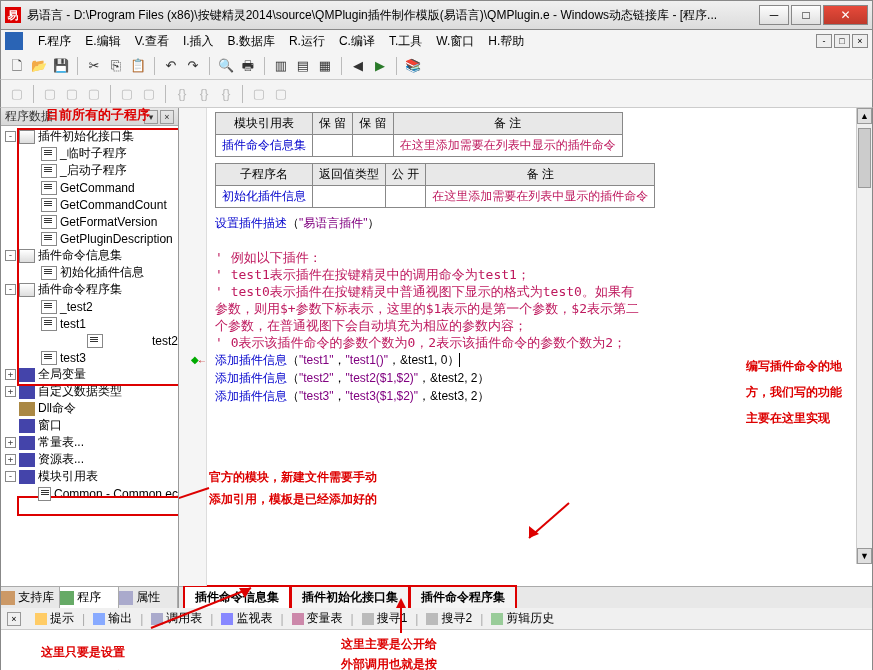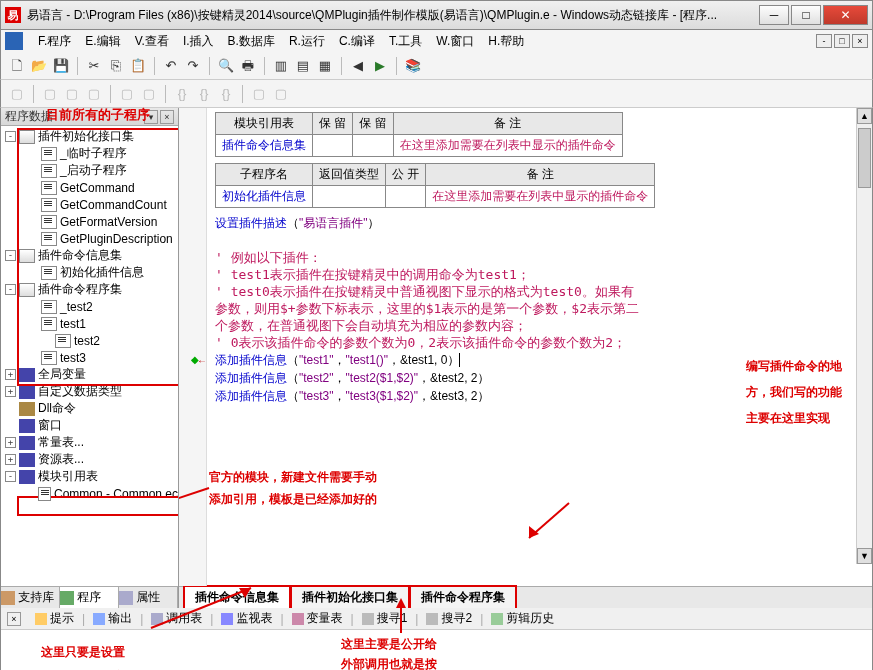--- a/index.html
+++ b/index.html
@@ -227,21 +227,21 @@
         <div class="tree-row" style="padding-left: 26px;">
           <span style="width: 14px; display: inline-block;"></span>
           <span class="tree-ic ic-page"></span>
           <span>_test2</span>
         </div>
         <div class="tree-row" style="padding-left: 26px;">
           <span style="width: 14px; display: inline-block;"></span>
           <span class="tree-ic ic-page"></span>
           <span>test1</span>
         </div>
-        <div class="tree-row" style="padding-left: 40px;">
+        <div class="tree-row" style="padding-left: 26px; justify-content: space-between;">
           <span style="width: 14px; display: inline-block;"></span>
           <span class="tree-ic ic-page"></span>
           <span>test2</span>
         </div>
         <div class="tree-row" style="padding-left: 26px;">
           <span style="width: 14px; display: inline-block;"></span>
           <span class="tree-ic ic-page"></span>
           <span>test3</span>
         </div>
         <div class="tree-row" style="padding-left: 4px;">

